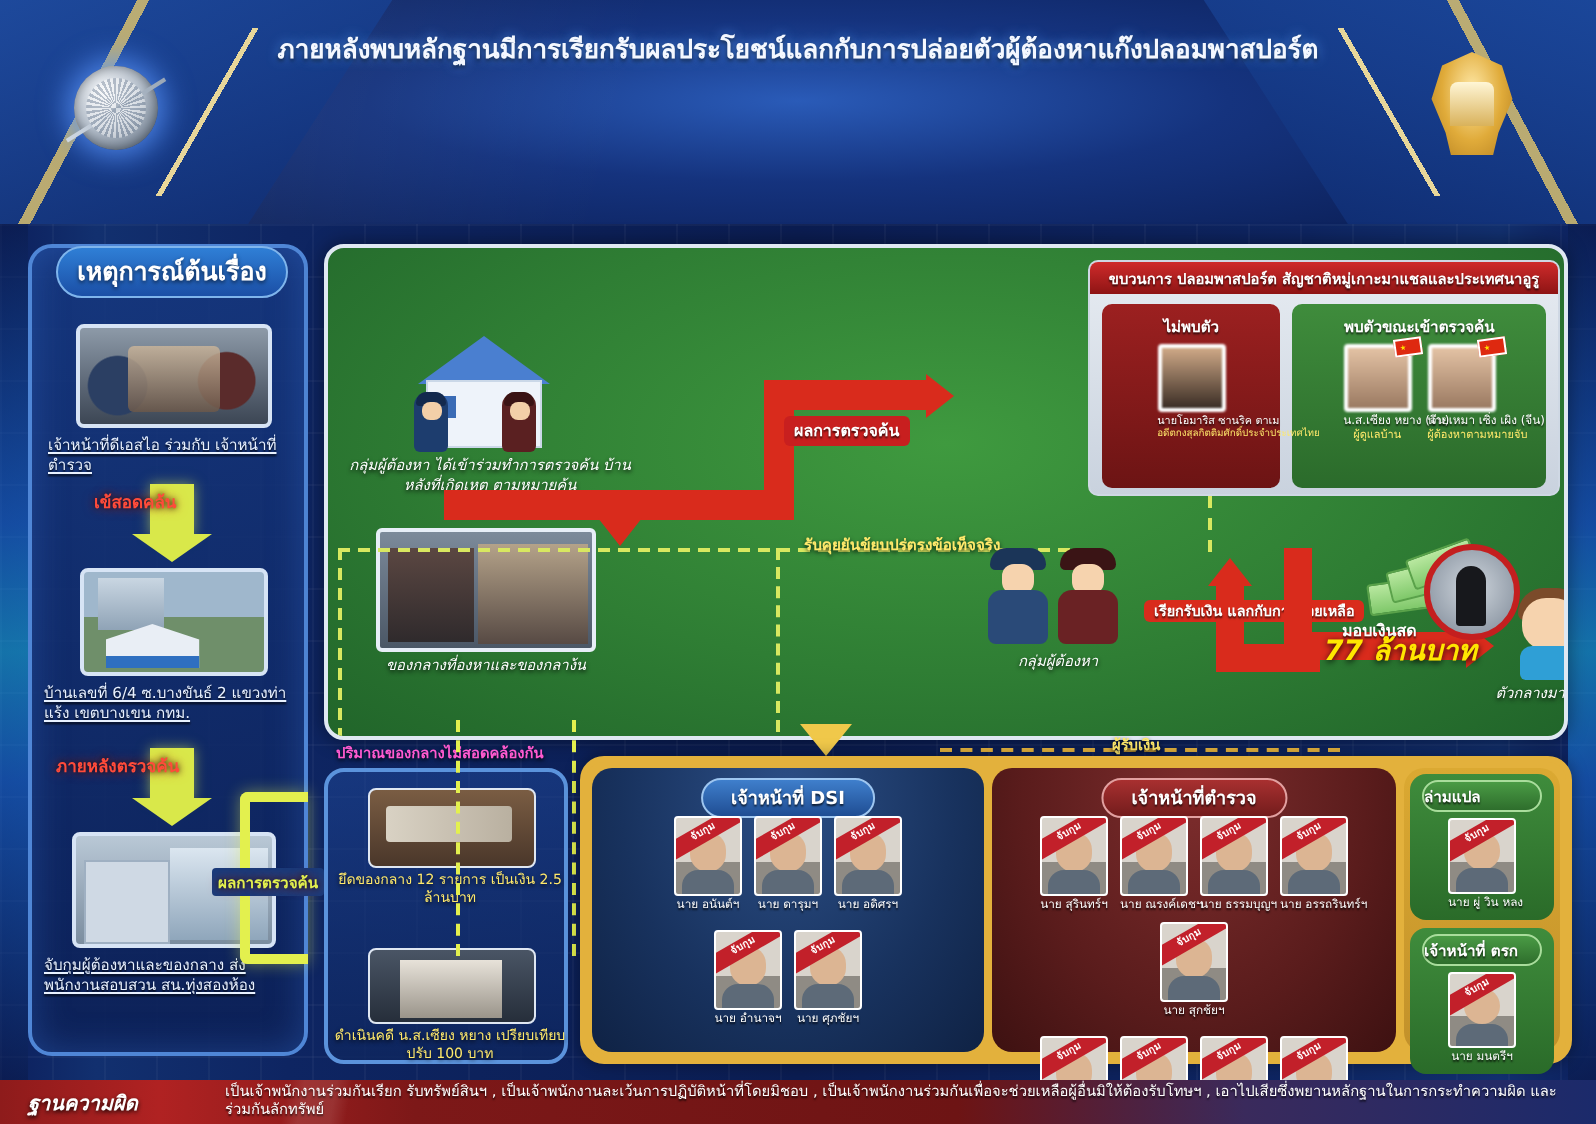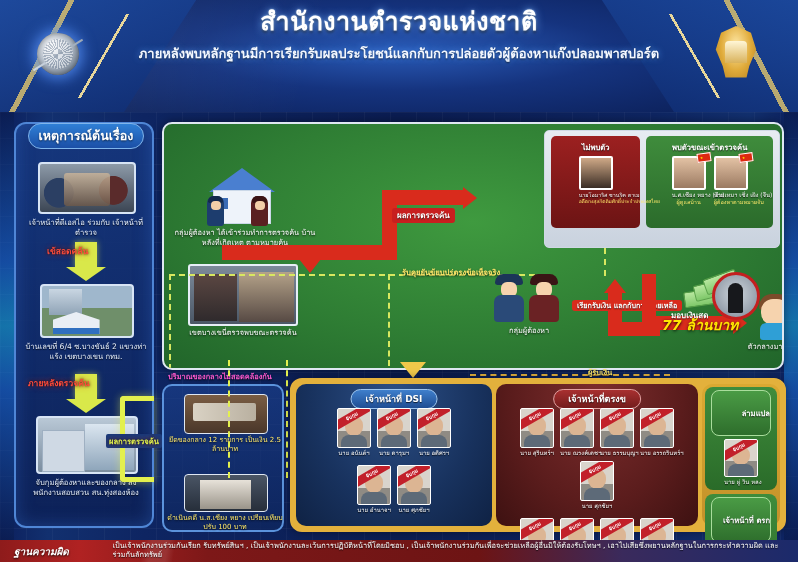--- a/index.html
+++ b/index.html
@@ -141,22 +141,23 @@
   }
   .ph-scene1 { position:absolute; left:22px; top:38px; width:98px; height:52px;
     background:
       radial-gradient(circle at 20% 60%, #2b3f63 0 18%, transparent 19%),
       radial-gradient(circle at 78% 55%, #5a2b2b 0 18%, transparent 19%),
       linear-gradient(180deg,#8d9aa8,#5b6675 60%, #3c4654);
   }
   .ph-scene1::after{content:"";position:absolute;left:26%;top:18%;width:48%;height:70%;
     background:linear-gradient(180deg,#c9b49a,#6b584a);opacity:.85;border-radius:3px;}
   .cap {
-    position:absolute; color:#e8f1ff; font-size:7.6px; text-align:center; line-height:1.35;
+    position:absolute; color:#e8f1ff; font-size:7.6px; text-align:left; line-height:1.35;
     text-shadow:0 1px 1px rgba(0,0,0,.8);
+    text-decoration:underline;
   }
   .cap1 { left:8px; top:94px; width:124px; }
   .arrow-y {
     position:absolute; width:22px; background:#d9e84a;
     box-shadow:0 0 6px rgba(220,240,80,.55);
   }
   .arrow-y::after {
     content:""; position:absolute; left:-9px; bottom:-13px;
     border-left:20px solid transparent; border-right:20px solid transparent;
     border-top:14px solid #d9e84a;
@@ -195,21 +196,21 @@
   .pill-green {
     position:absolute; left:8px; top:6px; width:174px; height:24px;
     border-radius:4px 16px 16px 4px;
     background: linear-gradient(180deg,#7ac05a,#3f8a36);
     border:1px solid #bfe7a8;
     color:#fff; font-size:12px; font-weight:bold;
     display:flex; align-items:center; justify-content:center;
     text-shadow:0 1px 2px rgba(0,0,0,.6);
   }
   .g-cap { position:absolute; color:#ffffff; font-size:7.4px; text-align:center; line-height:1.35;
-    text-shadow:0 1px 2px rgba(0,0,0,.85); }
+    text-shadow:0 1px 2px rgba(0,0,0,.85);font-style:italic; }
   .g-lbl-red {
     position:absolute; color:#ffffff; font-size:8px; font-weight:bold;
     background:#c81f1f; border-radius:3px; padding:1px 5px; white-space:nowrap;
     text-shadow:0 1px 1px rgba(0,0,0,.7);
   }
   .dash-lbl {
     position:absolute; color:#ffe96b; font-size:7.6px; font-weight:bold; white-space:nowrap;
     text-shadow:0 1px 2px rgba(0,0,0,.8);
   }
   .house-ill {
@@ -344,23 +345,23 @@
     border-radius:9px; background:#dcb593; }
   .card-mug .img2::after { content:""; position:absolute; left:8%; bottom:0; width:84%; height:32%;
     background:#5d6a78; border-radius:8px 8px 0 0; }
   .card-mug .stamp { position:absolute; right:-2px; top:3px; width:40px; height:9px;
     background:#c2202a; color:#fff; font-size:5px; font-weight:bold; text-align:center; line-height:9px;
     transform:rotate(-30deg); letter-spacing:.2px; z-index:3; }
   .card-mug .nm3 { color:#fff; font-size:5.9px; text-align:center; margin-top:2px; line-height:1.2;
     text-shadow:0 1px 1px rgba(0,0,0,.9); white-space:nowrap; }
   .misc-card { border-radius:8px; background:linear-gradient(180deg,#3f8c3c,#2a6b29); padding:3px 2px 4px;
     margin-bottom:4px; position:relative; }
-  .misc-title { color:#fff; font-size:7.6px; font-weight:bold; text-align:right;
+  .misc-title { color:#fff; font-size:7.6px; font-weight:bold; text-align:left;
     background:linear-gradient(180deg,#4a9b45,#2e6e2c); border:1px solid #a9dd9c; border-radius:8px;
-    padding:16px 0; margin:0 4px 3px; text-shadow:0 1px 1px rgba(0,0,0,.7); }
+    padding:1px 0; margin:0 4px 3px; text-shadow:0 1px 1px rgba(0,0,0,.7); }
   .misc-mug { width:34px; margin:0 auto; position:relative; }
 
   
   .footer {
     position:absolute; left:0; top:540px; width:798px; height:22px;
     background: linear-gradient(90deg,#8e1b1b 0%, #b02222 10%, #7d1818 26%, #6d1414 60%, #3a2a5c 78%, #1b2a6b 100%);
     display:flex; align-items:center;
   }
   .footer::before{content:"";position:absolute;left:0;top:0;width:798px;height:22px;
     background:linear-gradient(100deg, transparent 0 18%, rgba(255,255,255,.10) 19% 21%, transparent 22% 100%);}
@@ -385,21 +386,20 @@
     <div class="hdr-diagTop"></div>
 
     <div class="emblem emblem-left">
       <div class="emblem-disc"></div>
     </div>
     <div class="emblem emblem-right">
       <div class="emblem-gold"></div>
     </div>
 
     <div class="hdr-titles">
-      <div class="hdr-title">สำนักงานตำรวจแห่งชาติ</div>
       <div class="hdr-sub2">ภายหลังพบหลักฐานมีการเรียกรับผลประโยชน์แลกกับการปล่อยตัวผู้ต้องหาแก๊งปลอมพาสปอร์ต</div>
     </div>
   </div>
 
   <div class="bodybg"></div>
   <div class="edge-strip-l"></div>
   <div class="edge-strip-r"></div>
 
   <div class="left-panel">
     <div class="pill-blue">เหตุการณ์ต้นเรื่อง</div>
@@ -441,21 +441,21 @@
       </div>
     </div>
     <div class="g-cap" style="left:8px; top:104px; width:146px;">กลุ่มผู้ต้องหา ได้เข้าร่วมทำการตรวจค้น บ้านหลังที่เกิดเหตุ ตามหมายค้น</div>
 
     <div class="red-arrow head-r" style="left:218px; top:66px; width:82px; height:15px;"></div>
     <div class="red-arrow" style="left:218px; top:66px; width:15px; height:70px;"></div>
     <div class="red-arrow head-d" style="left:58px; top:121px; width:175px; height:15px;"></div>
     <div class="g-lbl-red" style="left:228px; top:84px;">ผลการตรวจค้น</div>
 
     <div class="ph-group"></div>
-    <div class="g-cap" style="left:10px; top:204px; width:138px;">เขตบางเขนี่ตรวจพบขณะตรวจค้น</div>
+    <div class="g-cap" style="left:10px; top:204px; width:138px;">ของกลางที่องหาและของกลาง้น</div>
 
     <div class="dashed-g" style="left:5px; top:150px; height:96px;"></div>
     <div class="dashed-h" style="left:5px; top:150px; width:366px; border-color:#d8e860;"></div>
     <div class="dashed-g" style="left:224px; top:150px; height:92px;"></div>
     <div class="dashed-g" style="left:440px; top:124px; height:28px;"></div>
     <div class="dash-lbl" style="left:238px; top:142px;">รับคุยยันข้ยบปร่ตรงข้อเท็จจริง</div>
 
     <div class="officers2">
       <div class="off2">
         <div class="hat2" style="background:#1b3558;"></div>
@@ -486,20 +486,21 @@
 
     <div class="circle-photo"></div>
     <div class="boy">
       <div class="hair"></div>
         <div class="head"></div>
         <div class="shirt"></div>
     </div>
     <div class="g-cap" style="left:570px; top:218px; width:82px;">ตัวกลางมารับเงิน</div>
 
     <div class="red-box">
+      <div class="red-box-hdr">ขบวนการ ปลอมพาสปอร์ต สัญชาติหมู่เกาะมาแชลและประเทศนาอูรู</div>
       <div class="rb-inner">
         <div class="rb-card rb-red">
           <div class="rb-title">ไม่พบตัว</div>
           <div class="rb-people">
             <div class="mug">
               <div class="img" style="background:linear-gradient(180deg,#cfa987,#3a2d25);"></div>
               <div class="nm" style="font-size:5.4px;">นายโอมาริส ซานริค ตาเม</div>
               <div class="nm2" style="font-size:4.9px;">อดีตกงสุลกิตติมศักดิ์ประจำประเทศไทย</div>
             </div>
           </div>
@@ -519,21 +520,21 @@
               <div class="nm">นายเหมา เซิ่ง เผิง (จีน)</div>
               <div class="nm2">ผู้ต้องหาตามหมายจับ</div>
             </div>
           </div>
         </div>
       </div>
     </div>
   </div>
 
   <div class="dashed-h" style="left:470px; top:374px; width:200px; border-color:#e3b13c;"></div>
-  <div style="position:absolute; left:556px; top:366px; color:#ffe96b; font-size:7.4px; font-weight:bold; text-shadow:0 1px 2px rgba(0,0,0,.9);margin-left:32px;">ผู้รับเงิน</div>
+  <div style="position:absolute; left:556px; top:366px; color:#ffe96b; font-size:7.4px; font-weight:bold; text-shadow:0 1px 2px rgba(0,0,0,.9);">ผู้รับเงิน</div>
 
   <div class="bracket-y"></div>
   <div class="lbl-red" style="left:106px; top:434px; color:#e3f04e; font-size:7.6px; background:#1a3b7a; padding:1px 3px; border-radius:2px;">ผลการตรวจค้น</div>
 
   <div class="mid-box">
     <div class="photo mid-ph1"></div>
     <div class="mid-cap" style="top:50px;">ยึดของกลาง 12 รายการ เป็นเงิน 2.5 ล้านบาท</div>
     <div class="photo mid-ph2"></div>
     <div class="mid-cap" style="top:128px;">ดำเนินคดี น.ส.เซียง หยาง เปรียบเทียบปรับ 100 บาท</div>
   </div>
@@ -576,21 +577,21 @@
         <div class="card-mug">
           <div class="img2">
               <div class="stamp">จับกุม</div>
             </div>
           <div class="nm3">นาย ศุภชัยฯ</div>
         </div>
       </div>
     </div>
 
     <div class="sub-police">
-      <div class="sub-title red">เจ้าหน้าที่ตรงข</div>
+      <div class="sub-title red">เจ้าหน้าที่ตำรวจ</div>
       <div class="grid-mugs">
         <div class="card-mug">
           <div class="img2">
               <div class="stamp">จับกุม</div>
             </div>
           <div class="nm3">นาย สุรินทร์ฯ</div>
         </div>
         <div class="card-mug">
           <div class="img2">
               <div class="stamp">จับกุม</div>

